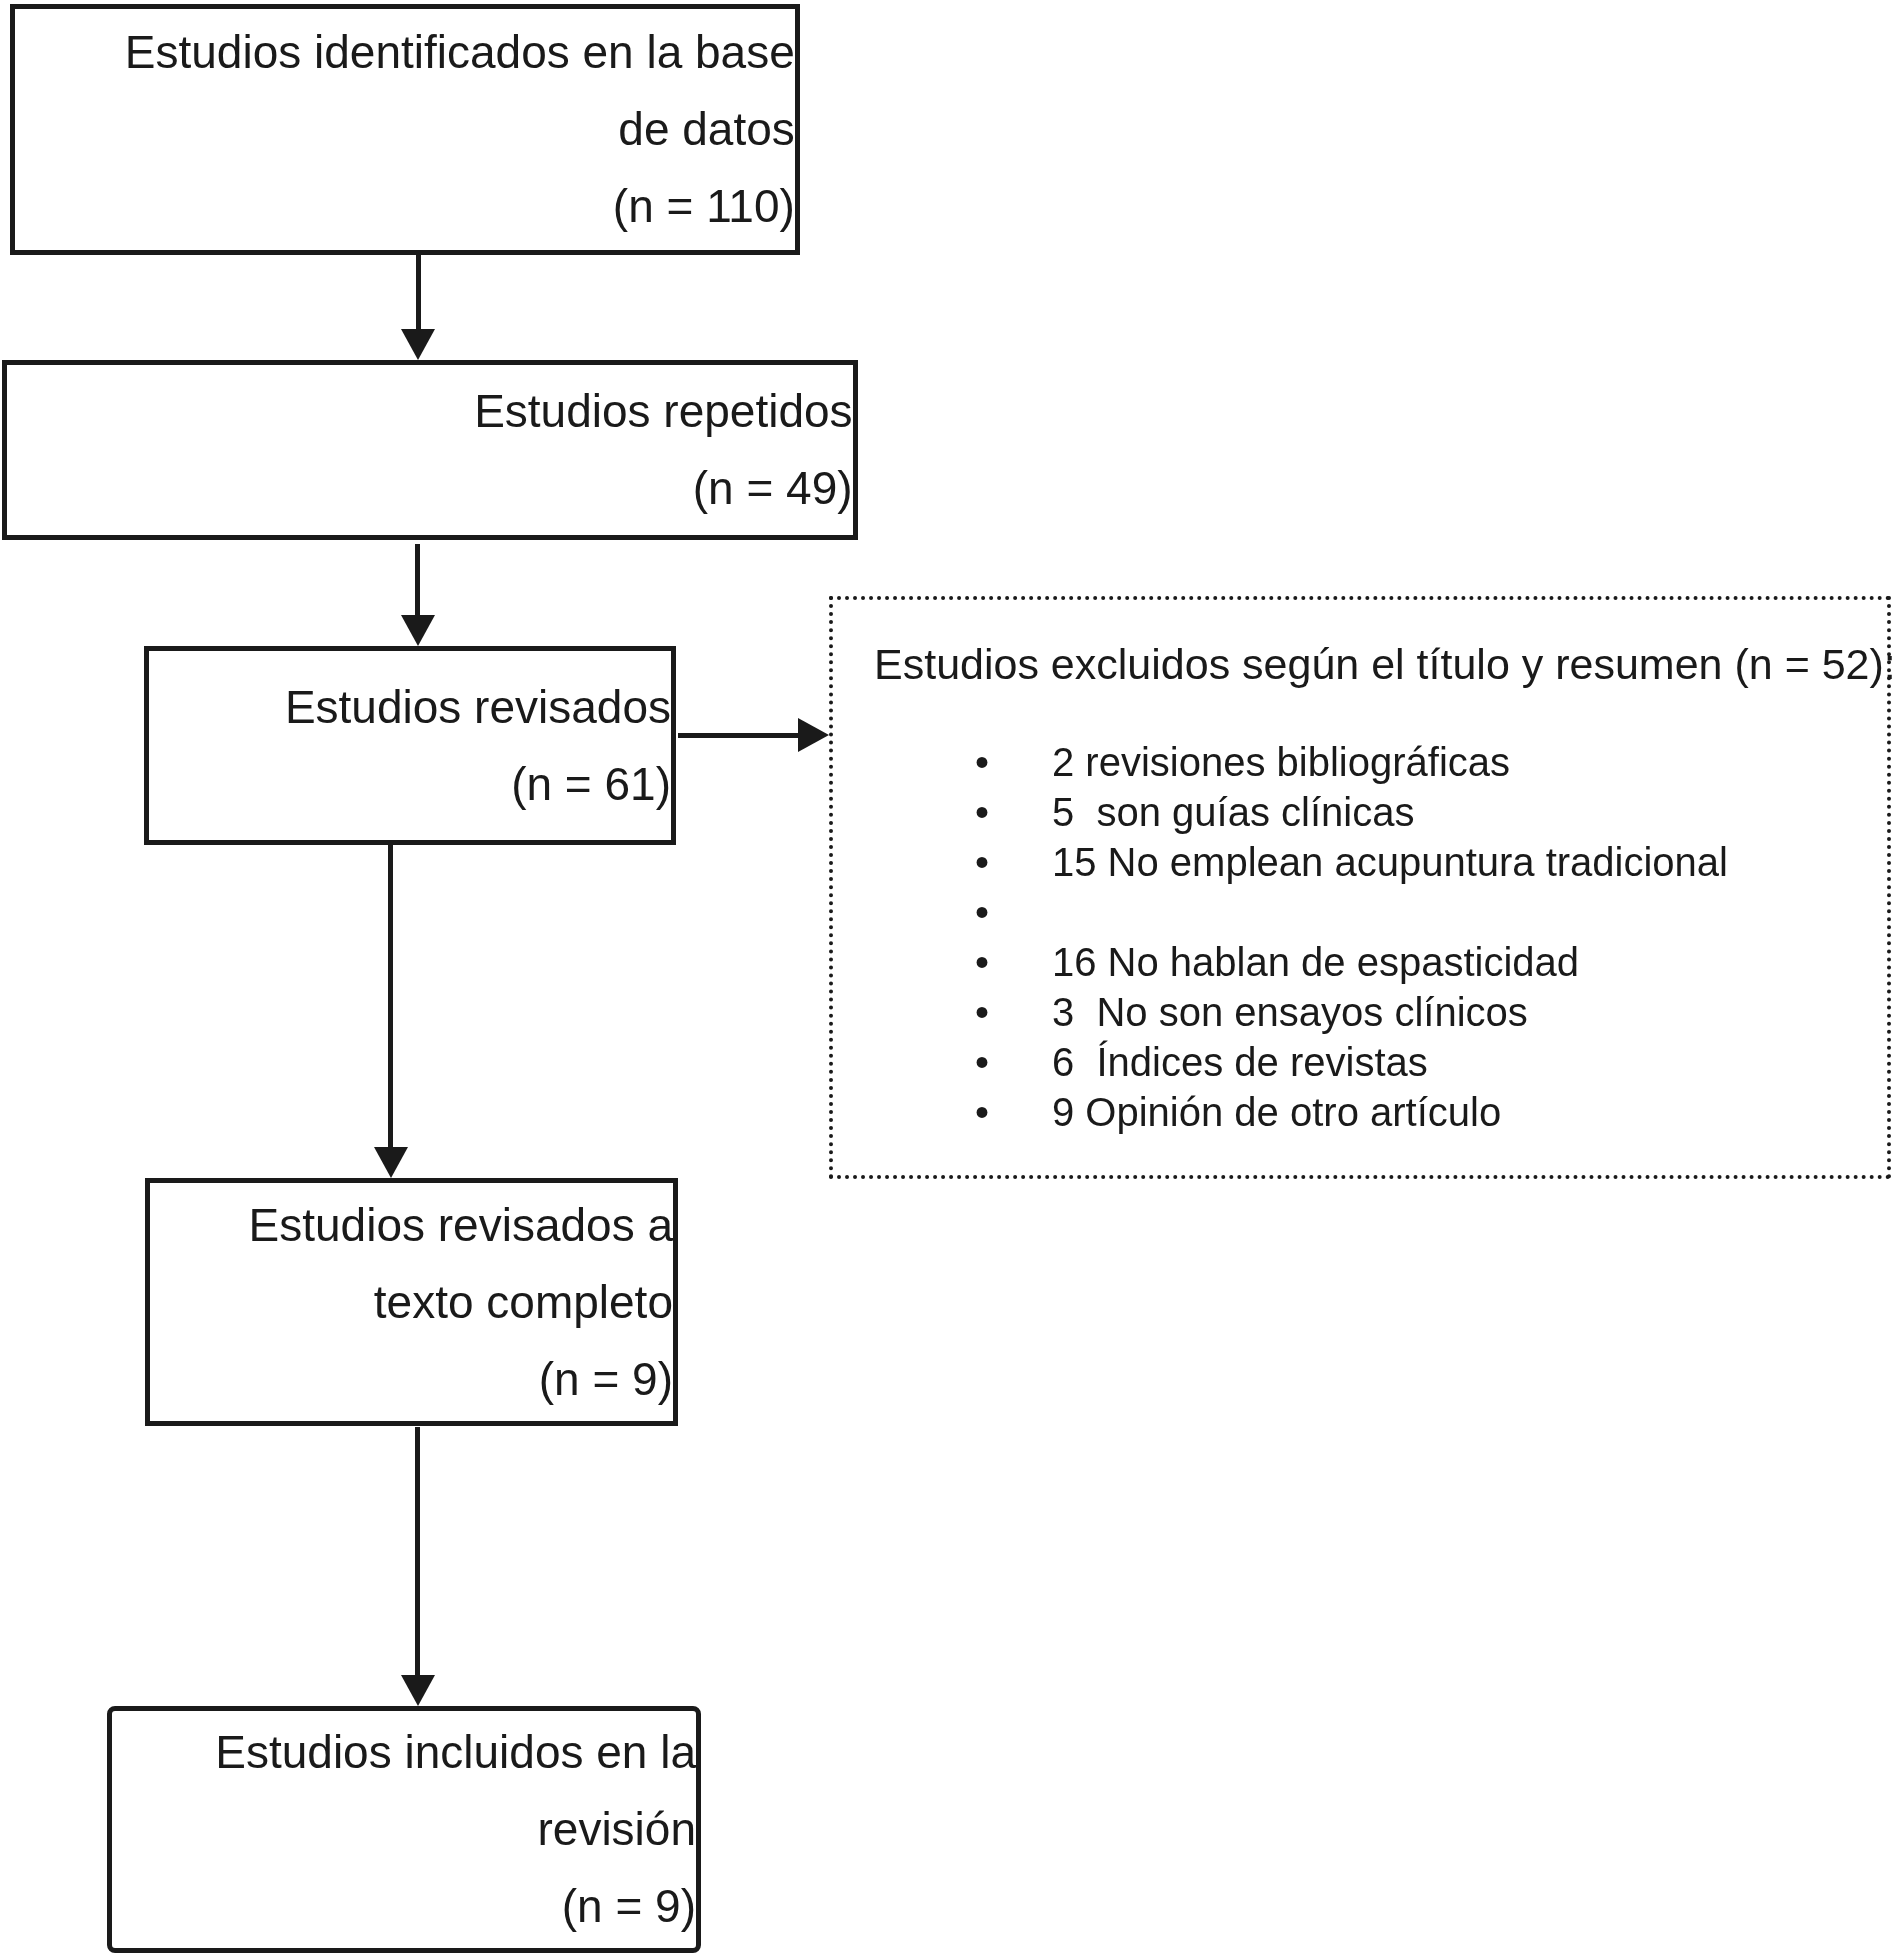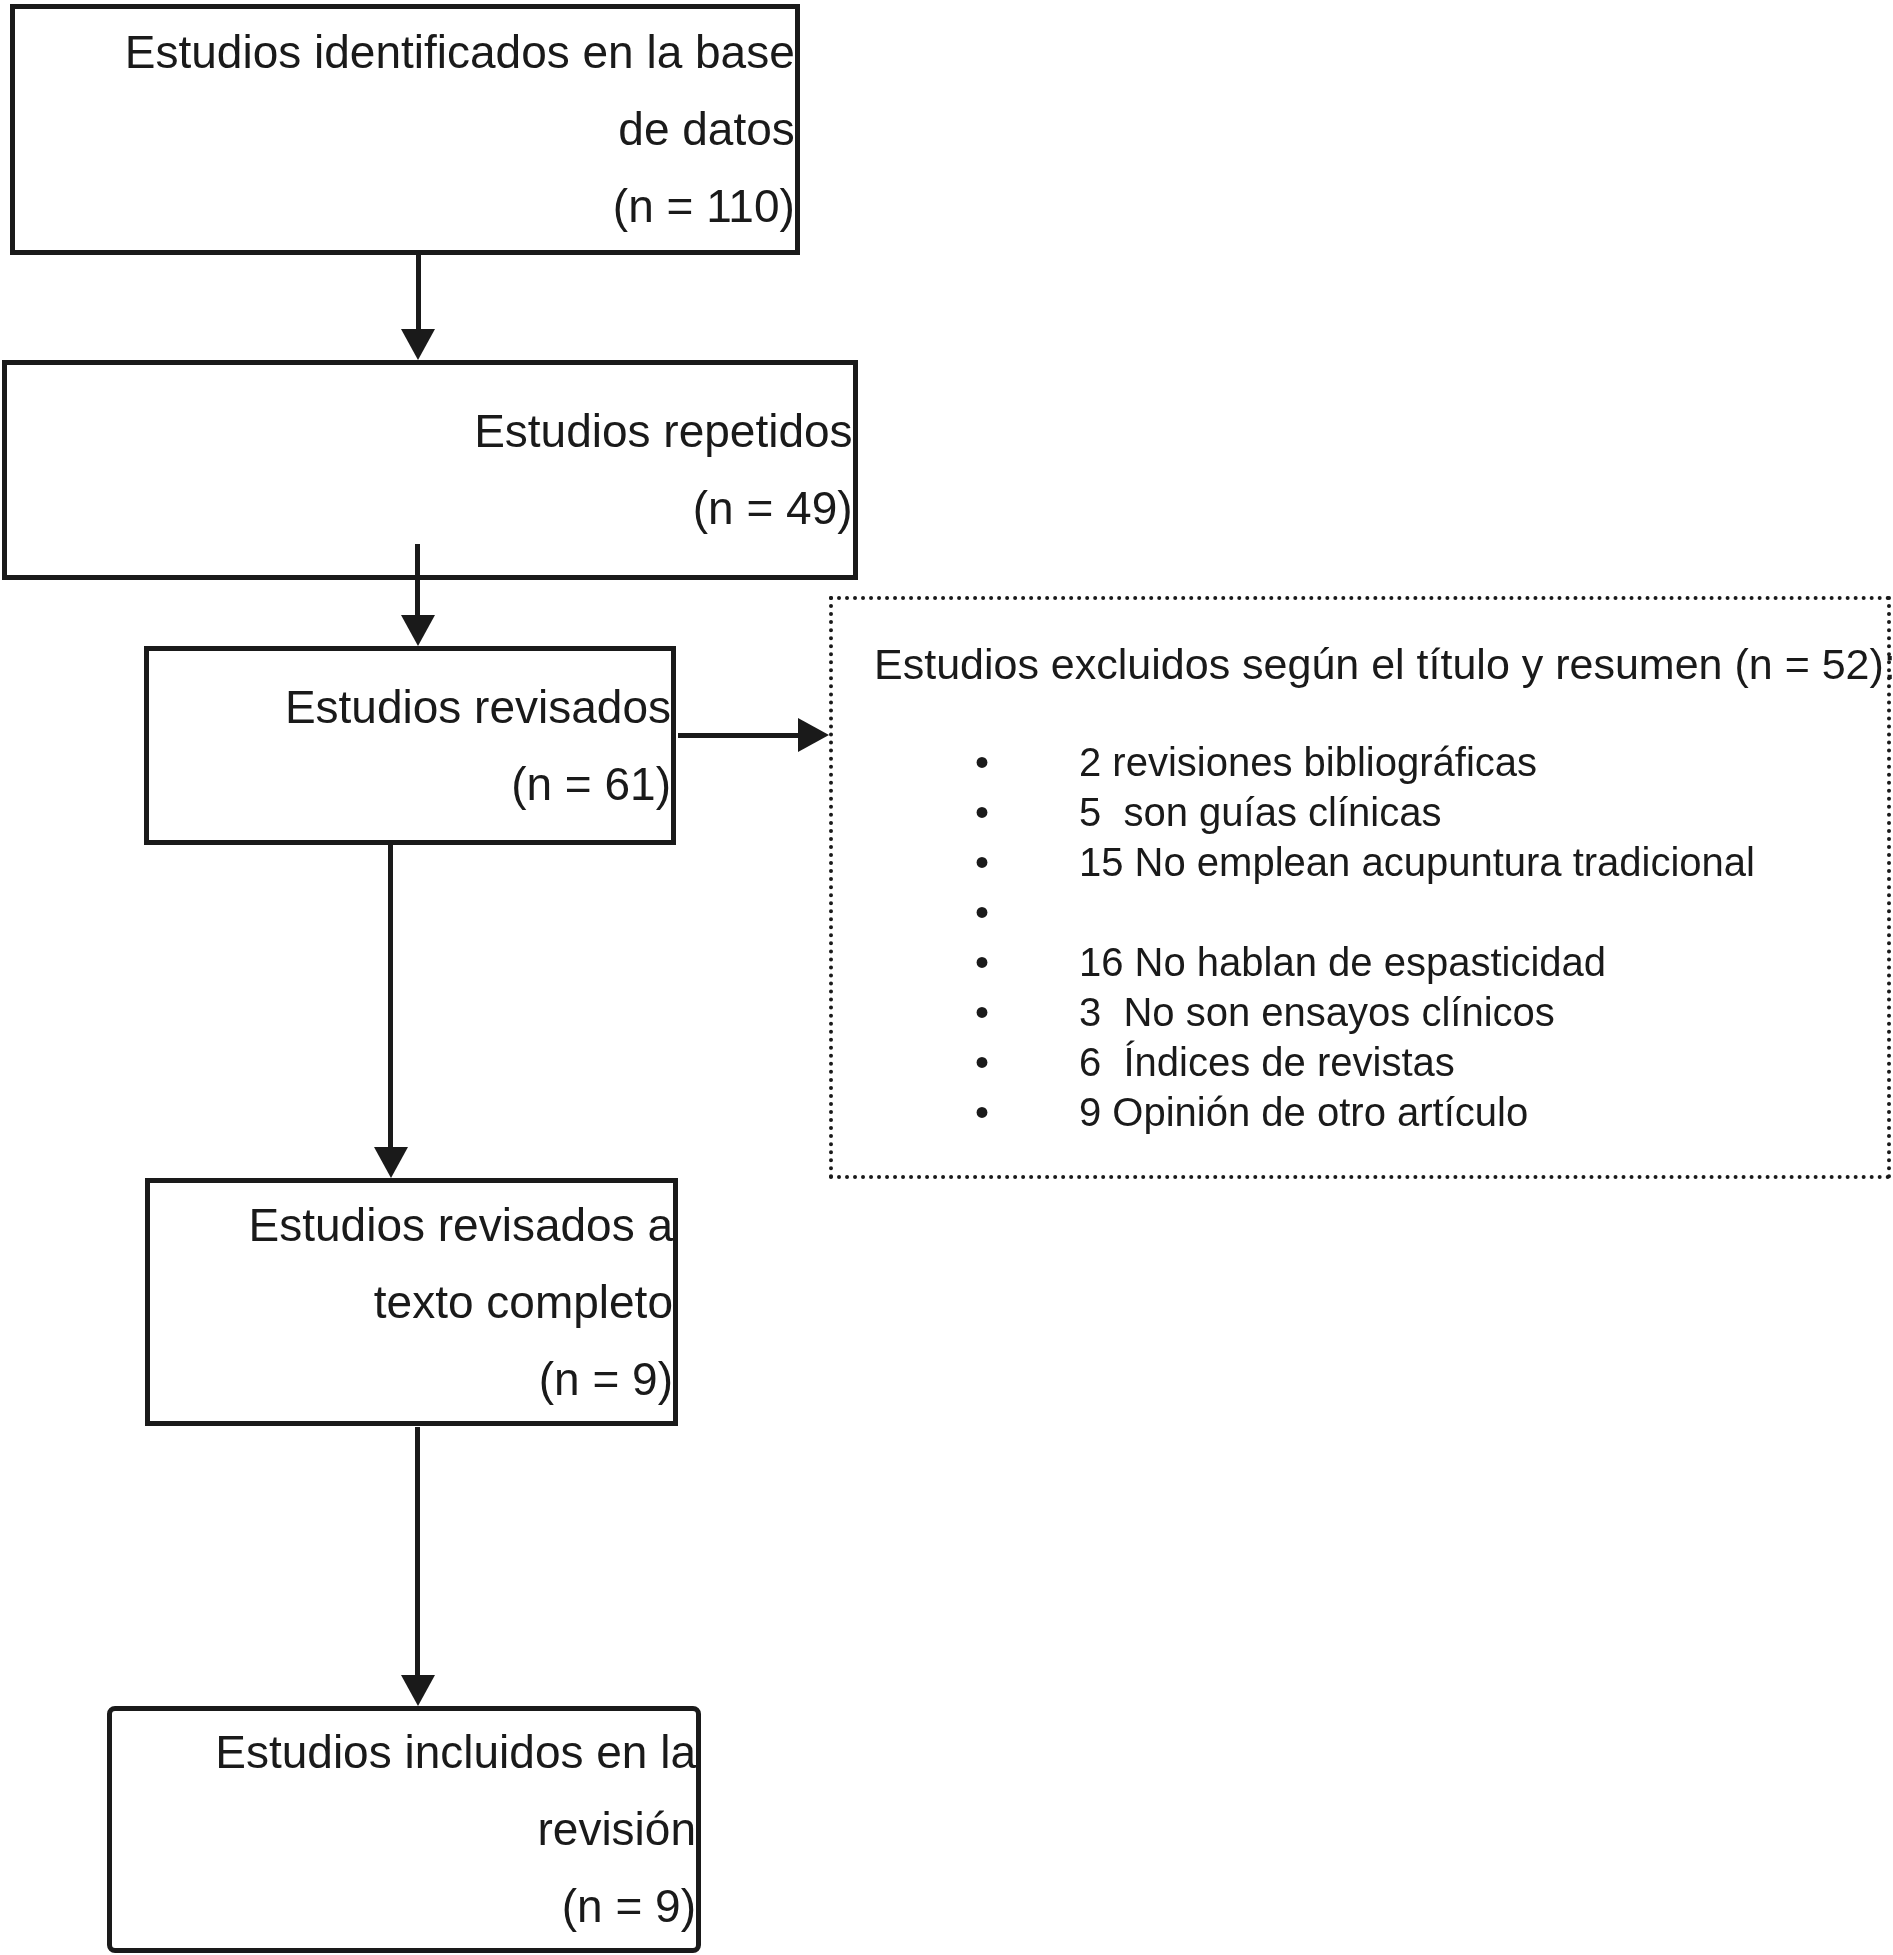--- a/index.html
+++ b/index.html
@@ -37,24 +37,24 @@
     position:absolute; left:41px; top:39px;
     font-size:43px; line-height:50px; white-space:pre;
   }
   .excl-list {
     position:absolute; left:0; top:137px; margin:0;
     padding:0 0 0 142px; list-style:none;
     font-size:40px; line-height:50px;
   }
   .excl-list li { display:flex; }
   .bullet-marker { width:77px; flex:0 0 77px; }
-  .bullet-text { white-space:pre;margin-left:27px; }
+  .bullet-text { white-space:pre; }
   
   .b1 { left:9.8px;  top:4.1px;    width:790px;  height:251px; }
-  .b2 { left:1.6px;   top:360px;  width:856px; height:220px; }
+  .b2 { left:1.6px;   top:360px;  width:856px; height:180px; }
   .b3 { left:144px; top:646px;  width:532px;  height:199px; }
   .b4 { left:145px; top:1178px; width:533px;  height:248px; }
   .b5 { left:107px; top:1706px; width:594px;  height:247px;border-radius:8px; }
 </style>
 </head>
 <body>
 
 <div class="stage">
 
   <div class="box b1">

